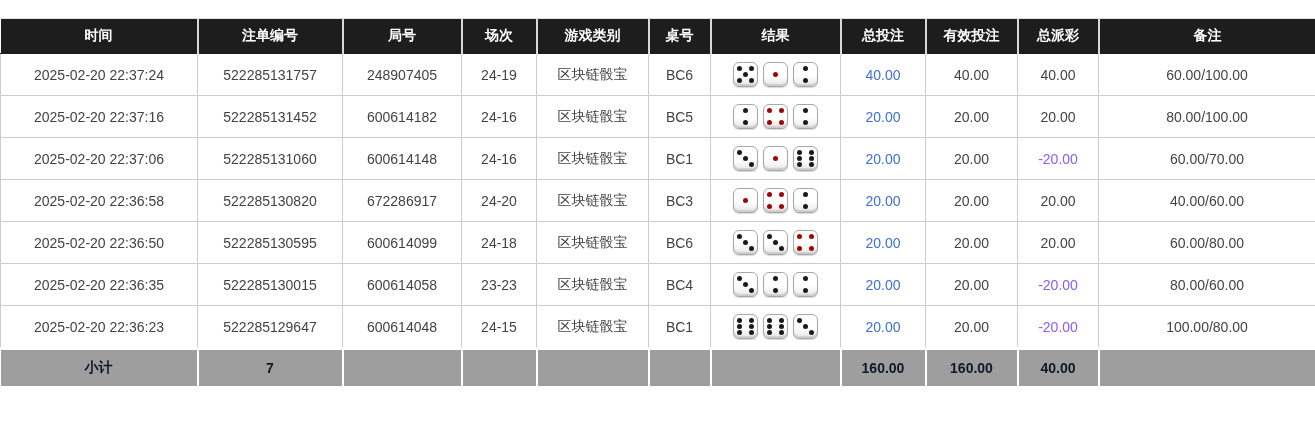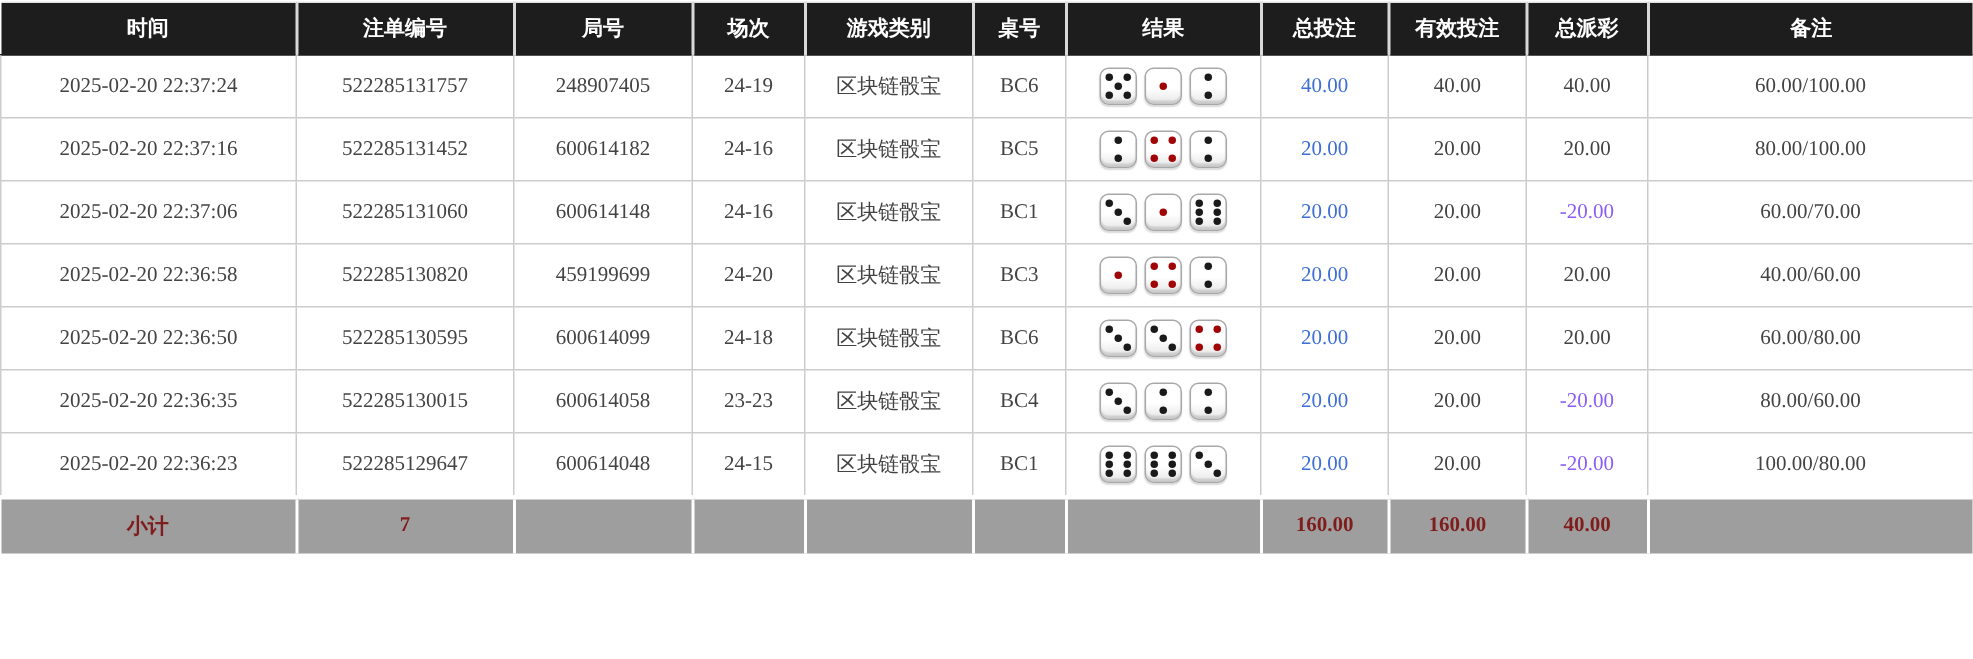--- a/index.html
+++ b/index.html
@@ -1,33 +1,33 @@
 <!DOCTYPE html>
 <html><head>
 <meta charset="utf-8">
 <style>
   html,body{margin:0;padding:0;background:#fff;}
   body{width:1315px;height:439px;font-family:"Liberation Sans","DejaVu Sans",sans-serif;overflow:hidden;}
-  .wrap{padding-top:1px;font-family:Liberation Serif, serif;}
+  .wrap{padding-top:18px;}
   table{border-collapse:collapse;table-layout:fixed;width:1315px;}
   thead th{
     background:#1d1d1d;color:#fff;font-weight:bold;font-size:14px;
     height:34px;padding:0;text-align:center;
     border-right:2px solid #d9d9d9;border-top:1px solid #e3e3e3;border-bottom:1px solid #1d1d1d;
   }
   thead th:last-child{border-right:none;}
   tbody td{
     background:#fff;color:#434343;font-size:14px;text-align:center;
     height:41px;padding:0 4px;border:1px solid #ccc;
     white-space:nowrap;overflow:hidden;
   }
   .amount-link{color:#3d6fd6;cursor:pointer;}
   .neg{color:#8b5cf6;}
   tfoot td{
-    background:#9e9e9e;color:#7f1d1d;font-weight:bold;font-size:14px;text-align:center;
+    background:#9e9e9e;color:#0f172a;font-weight:bold;font-size:14px;text-align:center;
     height:36px;padding:0;border-right:2px solid #fff;border-top:3px solid #fff;
   }
   tfoot td:last-child{border-right:none;}
   .dice{display:inline-flex;gap:5px;justify-content:center;align-items:center;vertical-align:middle;}
   .die{
     display:grid;grid-template-columns:repeat(3,1fr);grid-template-rows:repeat(3,1fr);
     width:25px;height:25px;box-sizing:border-box;padding:3px;
     background:linear-gradient(180deg,#ffffff 55%,#e7e7e7 100%);
     border:1px solid #a8a8a8;border-radius:6px;
     box-shadow:inset 0 -2px 1px rgba(0,0,0,0.12), 0 1px 1px rgba(0,0,0,0.15);
@@ -154,21 +154,21 @@
               </span>
             </span></td>
       <td><span class="amount-link">20.00</span></td>
       <td>20.00</td>
       <td class="js-amount neg">-20.00</td>
       <td>60.00/70.00</td>
     </tr>
     <tr>
       <td>2025-02-20 22:36:58</td>
       <td>522285130820</td>
-      <td>459199699</td>
+      <td>672286917</td>
       <td>24-20</td>
       <td>区块链骰宝</td>
       <td>BC3</td>
       <td><span class="dice">
               <span class="die red">
                 <i class="pip p4"></i>
               </span>
               <span class="die red">
                 <i class="pip p0"></i>
                 <i class="pip p2"></i>

